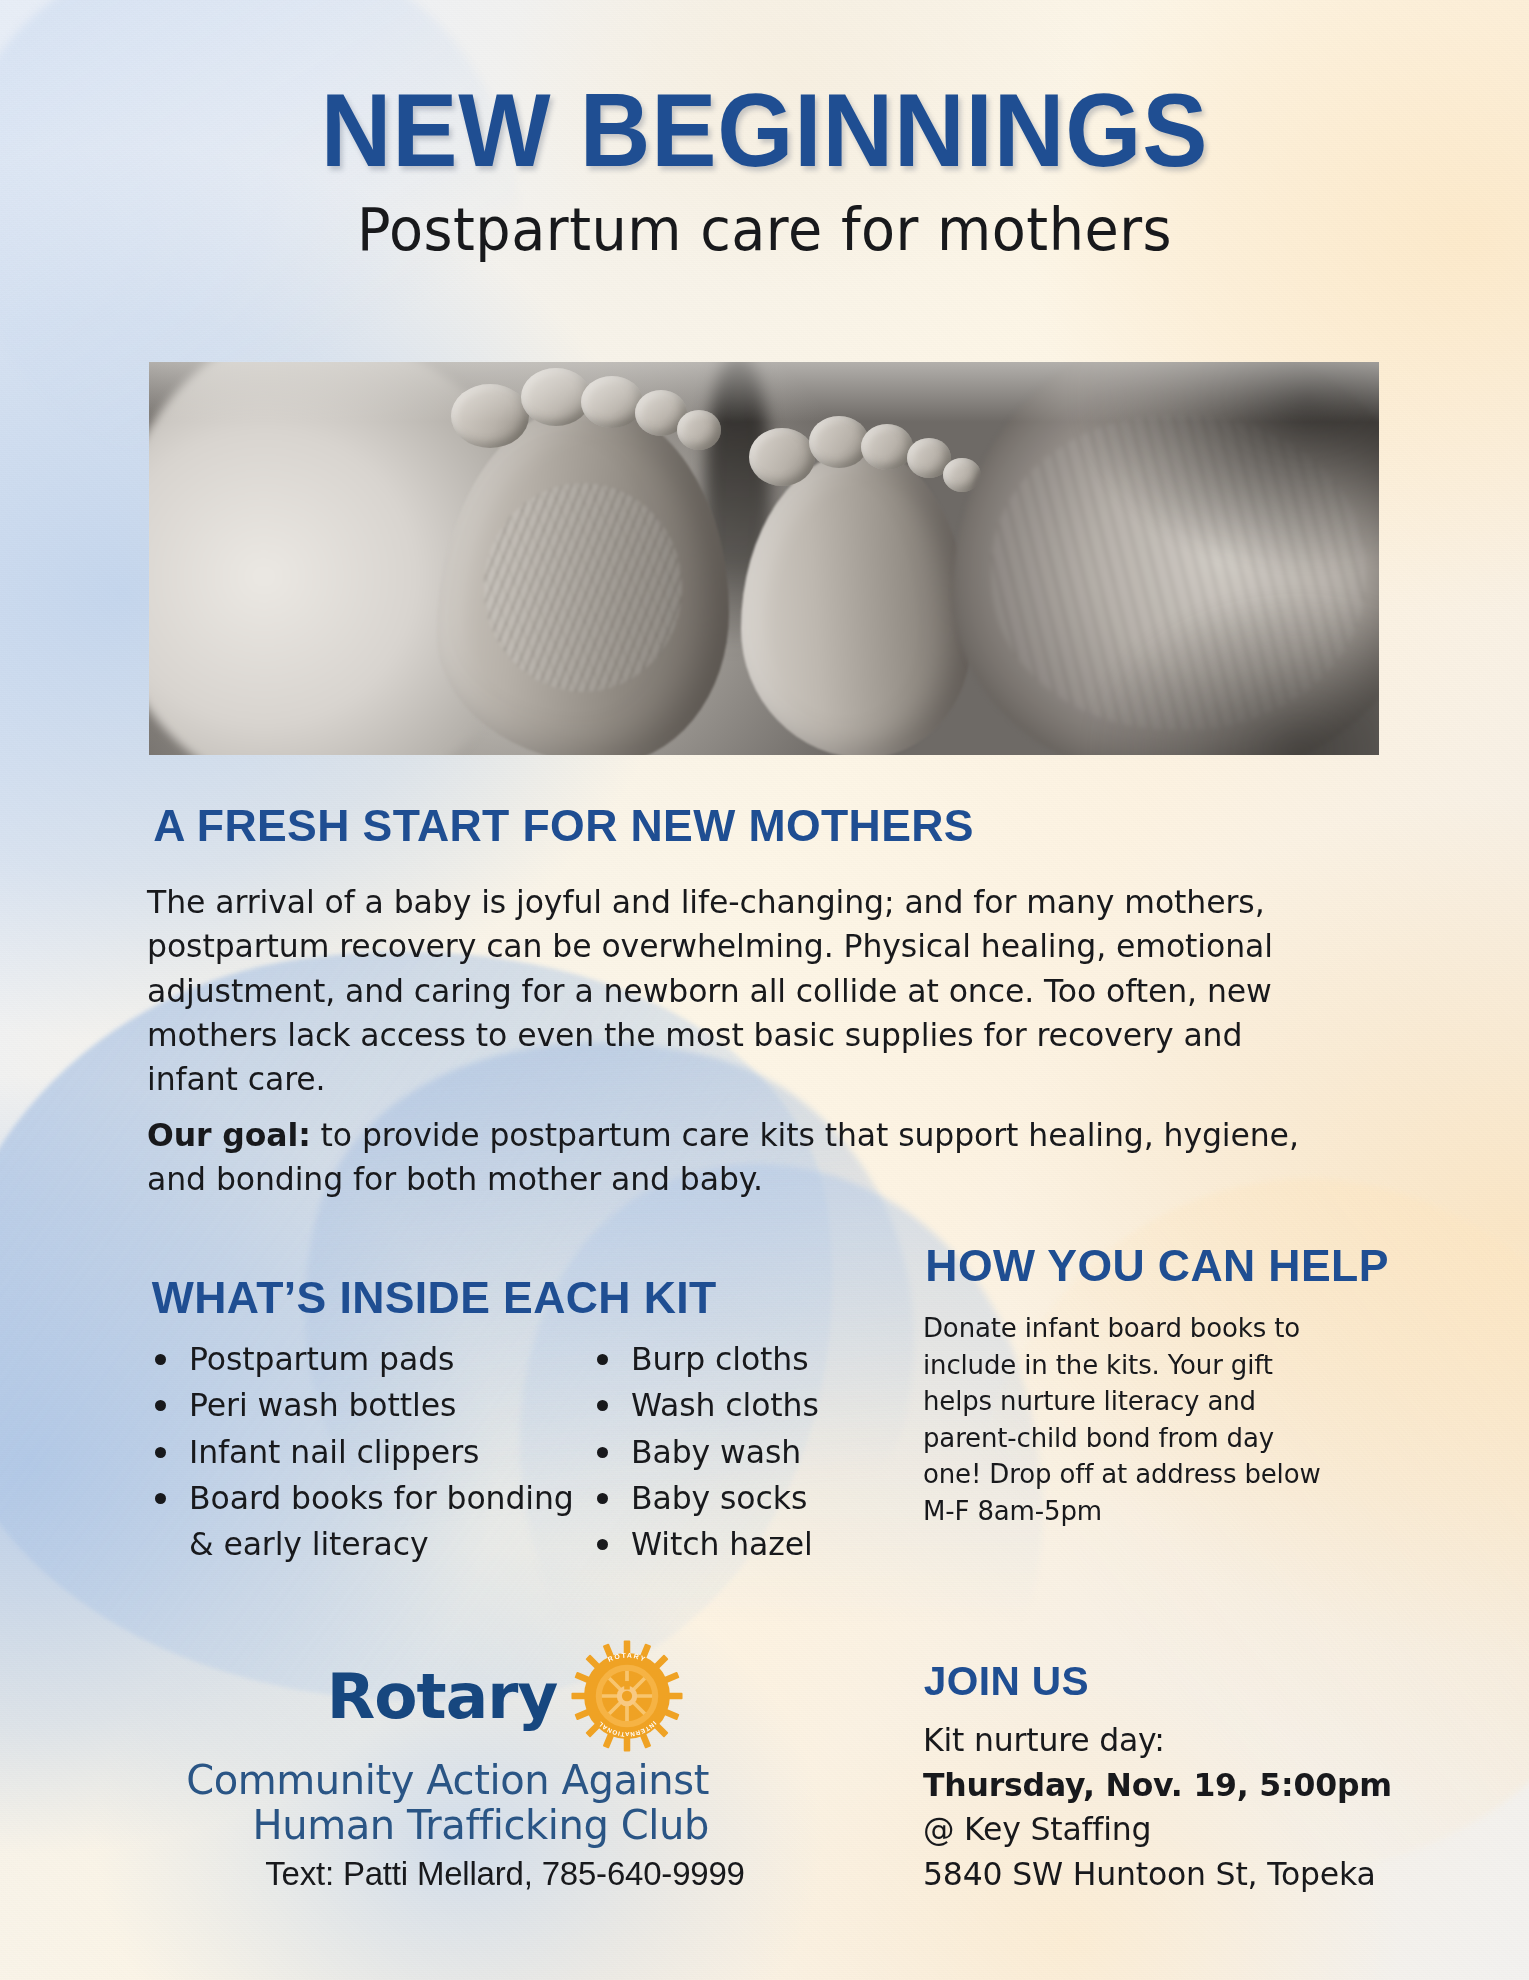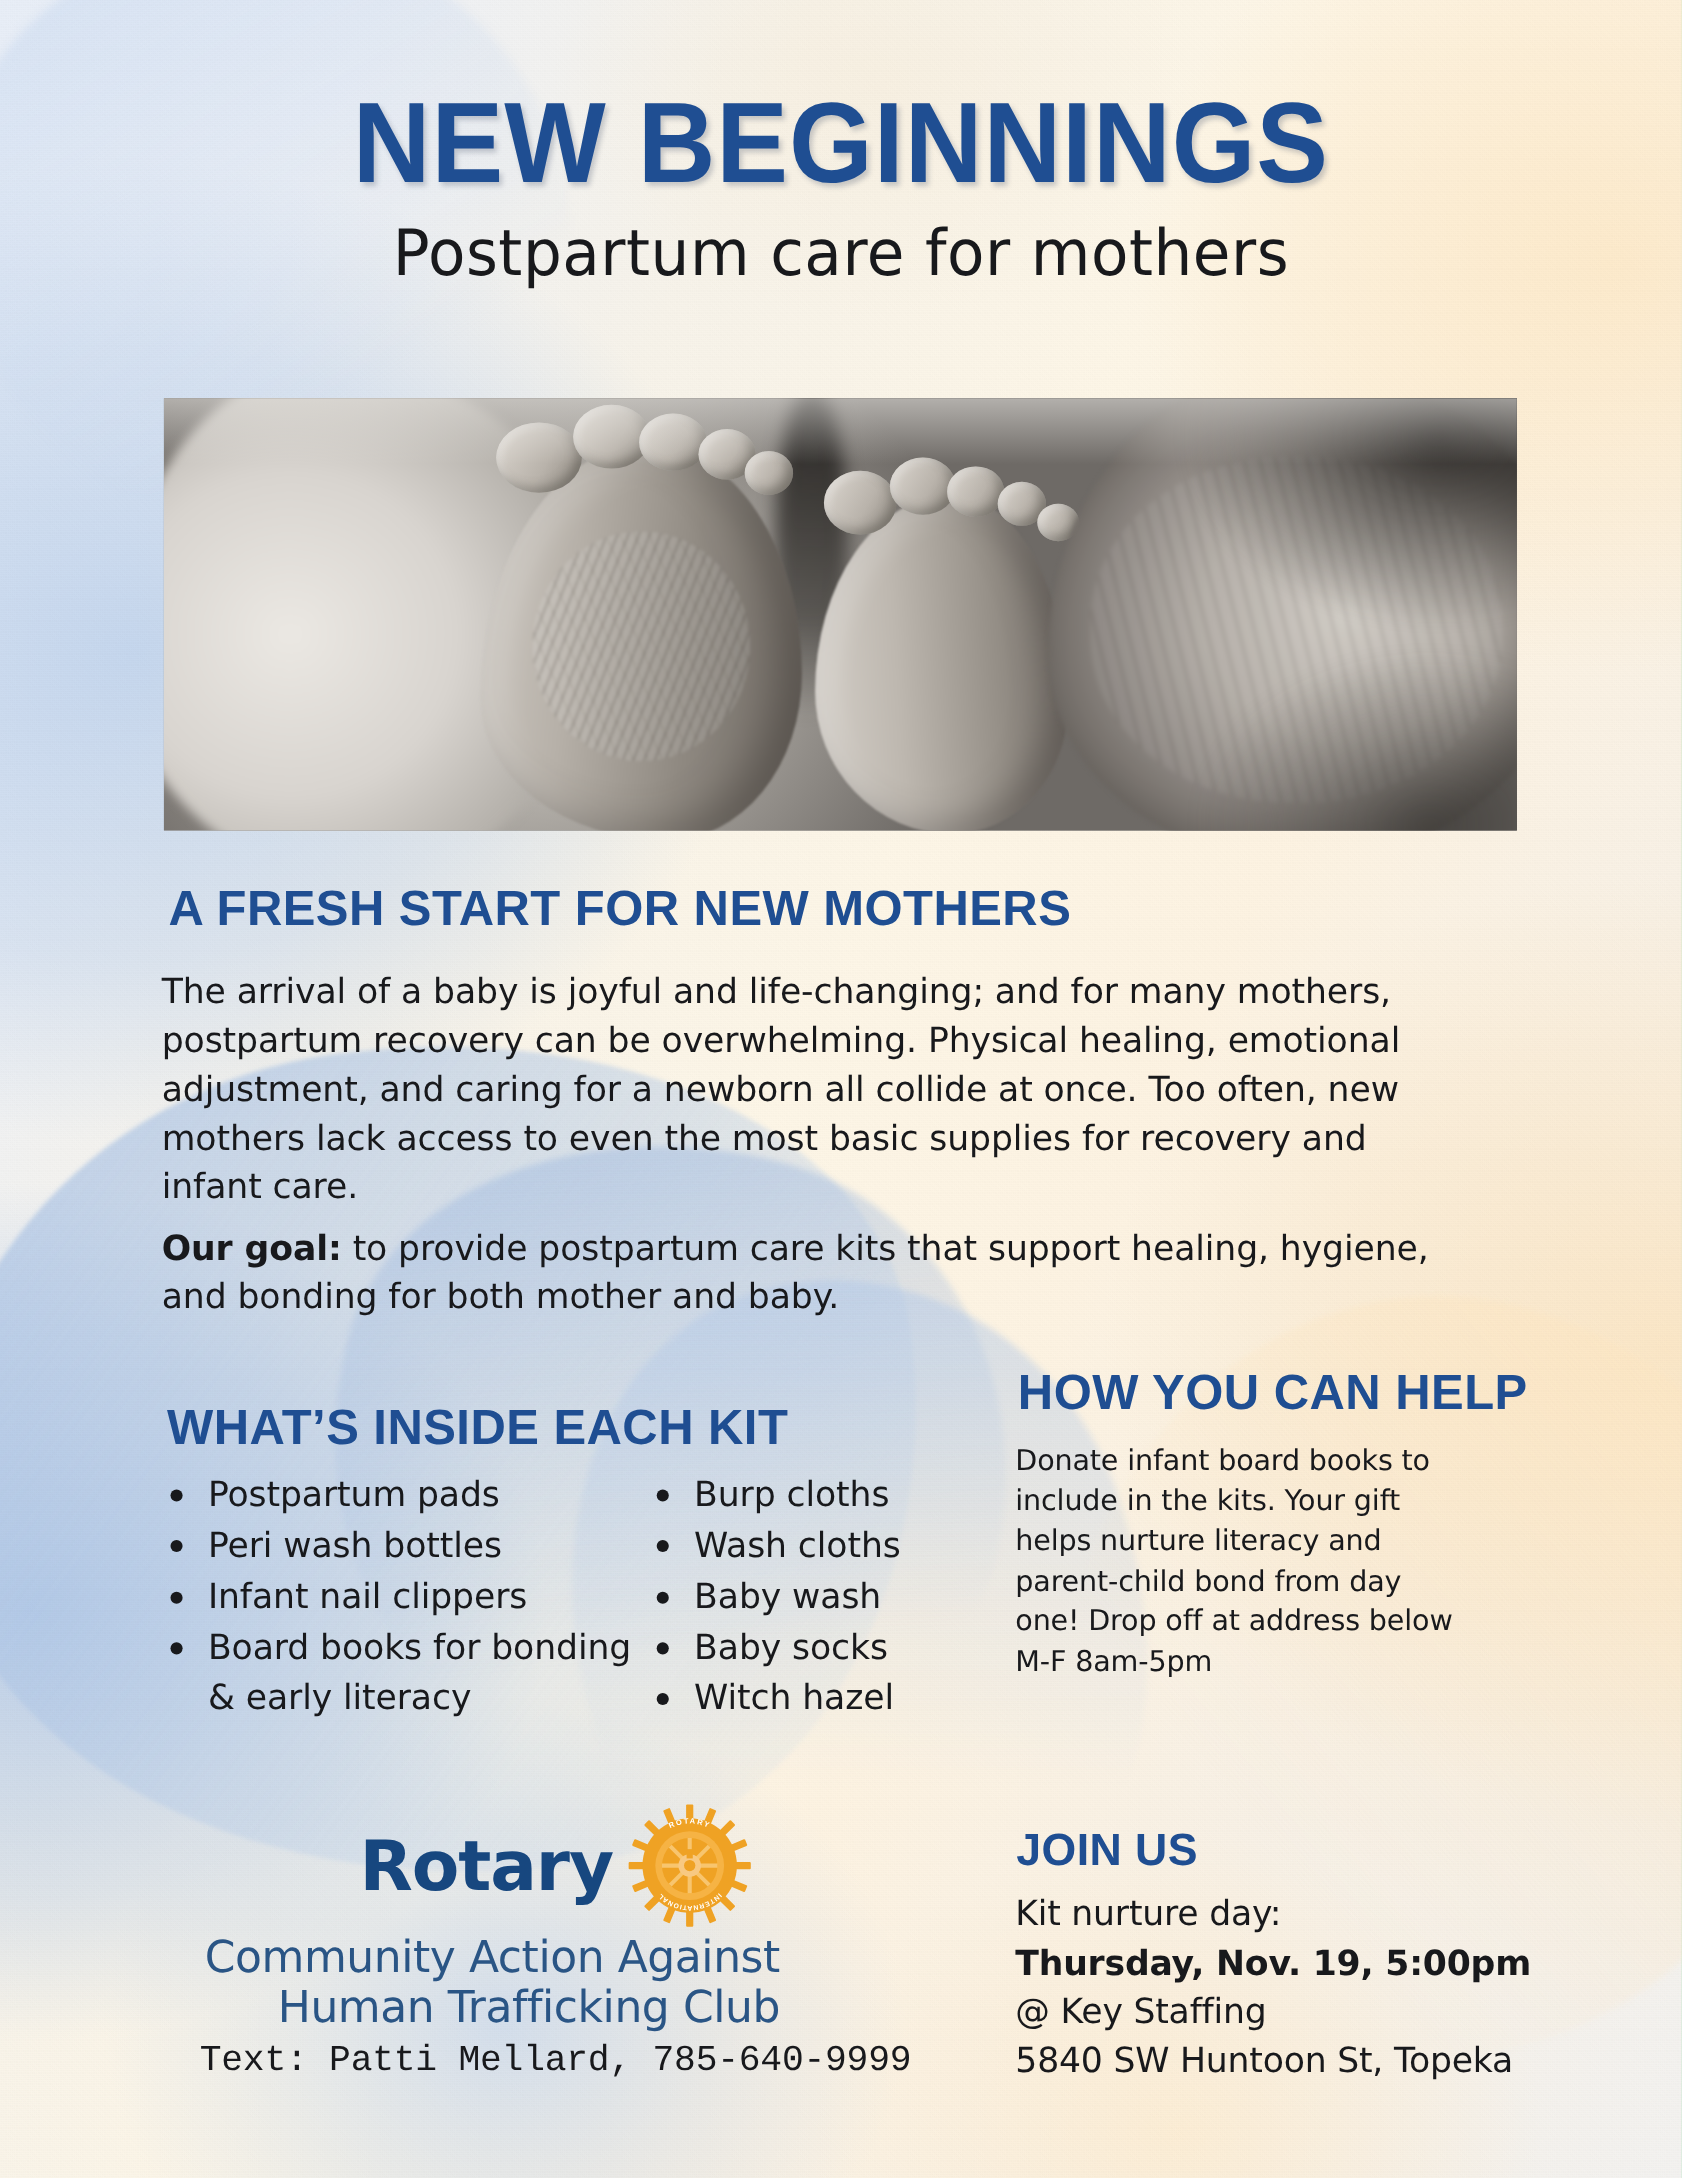--- a/index.html
+++ b/index.html
@@ -297,21 +297,21 @@
     text-align:right;
     font-family:"DejaVu Sans","Liberation Sans", sans-serif;
     font-size:40px; line-height:1.12;
     color:#2a5585;
     letter-spacing:-.4px;
     padding-right:126px;
   }
   #rotary-text{
     position:absolute; left:175px; top:1855px; width:660px;
     text-align:center;
-    font-family:Liberation Mono, monospace;
+    font-family:Liberation Sans, sans-serif;
     font-size:33px; color:#18191c; letter-spacing:-.2px;
   }
 
   
   #join-body{
     position:absolute; left:923px; top:1718px; width:450px;
     font-family:"DejaVu Sans","Liberation Sans", sans-serif;
     font-size:31.5px; line-height:1.42; color:#18191c;
     letter-spacing:-.2px;
   }

